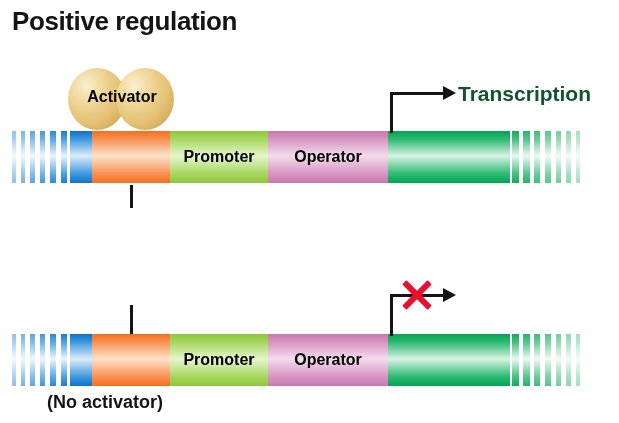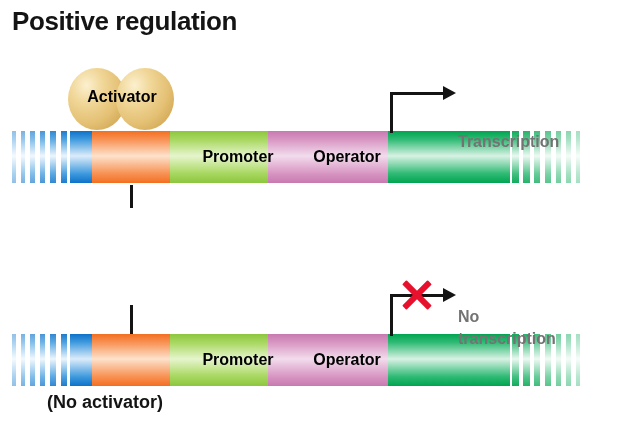--- a/index.html
+++ b/index.html
@@ -45,21 +45,21 @@
     background:linear-gradient(to bottom,#c879b0 0%,#d795c2 16%,#f2dcec 48%,#d795c2 82%,#c879b0 100%);
   }
   .seg-green{
     background:linear-gradient(to bottom,#00a550 0%,#2fba74 16%,#d8f2e4 48%,#2fba74 82%,#00a550 100%);
   }
 
   .seg-label{
     position:absolute;top:0;height:52px;
     display:flex;align-items:center;justify-content:center;
     font-size:16px;font-weight:bold;color:#000;
-    white-space:nowrap;pointer-events:none;padding-left:19px;
+    white-space:nowrap;pointer-events:none;
   }
 
   
   .activator{position:absolute;}
   .lobe{
     position:absolute;border-radius:50%;
     background:radial-gradient(ellipse at 32% 28%, #fbf0cf 0%, #f0d697 30%, #e3bf72 62%, #cfa450 88%, #c49a46 100%);
   }
   .activator-label{
     position:absolute;width:100%;text-align:center;
@@ -77,22 +77,22 @@
     border-left:13px solid #141414;
   }
 
   .callout{
     position:absolute;text-align:center;
     font-size:17px;font-weight:bold;color:#141414;
     line-height:20px;white-space:nowrap;
   }
   .outlabel{
     position:absolute;
-    font-size:16px;font-weight:bold;color:#737373;
-    line-height:22px;white-space:nowrap;margin-top:48px;
+    font-size:21px;font-weight:bold;color:#14532d;
+    line-height:22px;white-space:nowrap;
   }
   .noact{
     position:absolute;
     font-size:18px;font-weight:bold;color:#141414;
     white-space:nowrap;
   }
 
   
   .xmark{position:absolute;width:34px;height:34px;}
   .xbar{position:absolute;left:-1px;top:14px;width:36px;height:6px;background:#e8112d;border-radius:1px;}
@@ -178,20 +178,16 @@
 
   <div class="vline" style="left:390px;top:294px;height:42px;"></div>
   <div class="hline" style="left:390px;top:294px;width:56px;"></div>
   <div class="arrowhead" style="left:443px;top:288px;"></div>
 
   <div class="xmark" style="left:400px;top:278px;">
     <div class="xbar a"></div>
     <div class="xbar b"></div>
   </div>
 
-  <div class="outlabel" style="left:458px;top:258px;">
-    <div>No</div>
-    <div>transcription</div>
-  </div>
 
   <div class="noact" style="left:47px;top:392px;">(No activator)</div>
 
 </div>
 
 </body></html>

